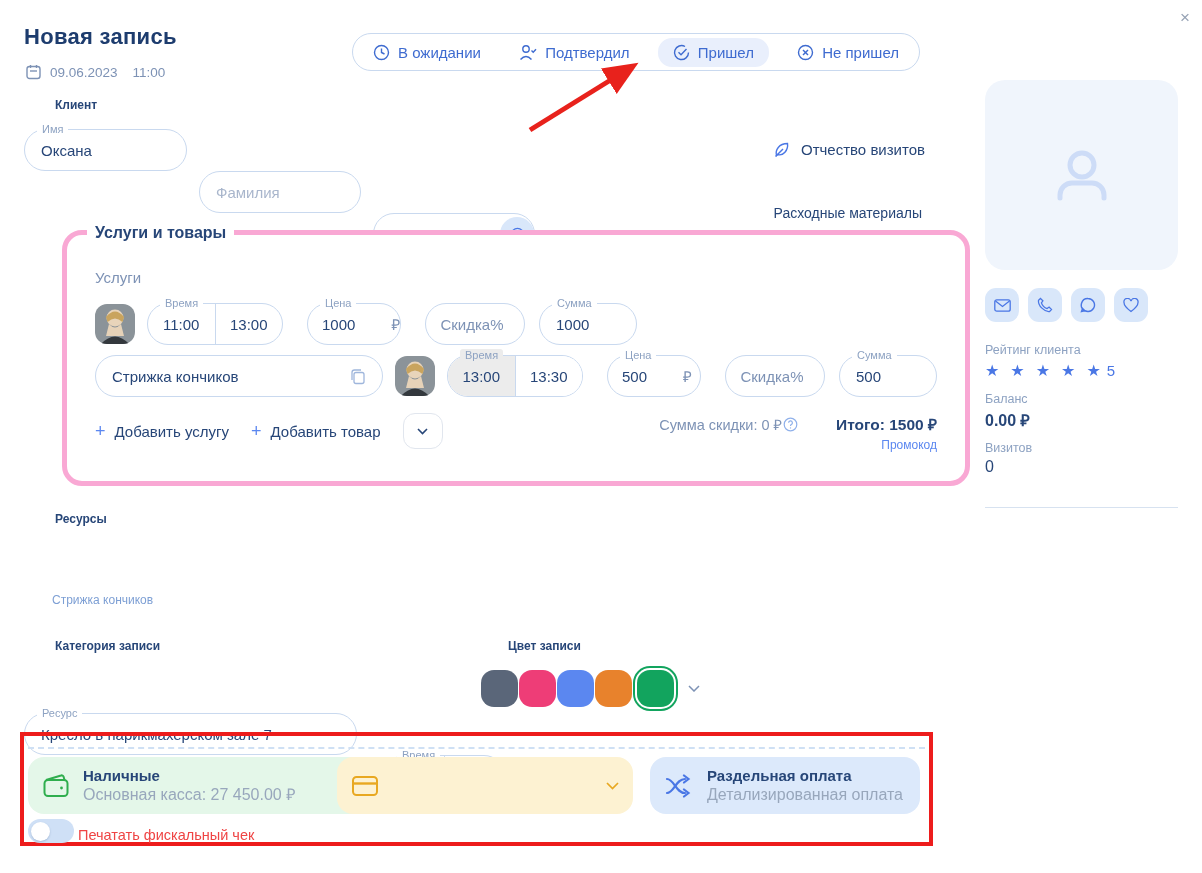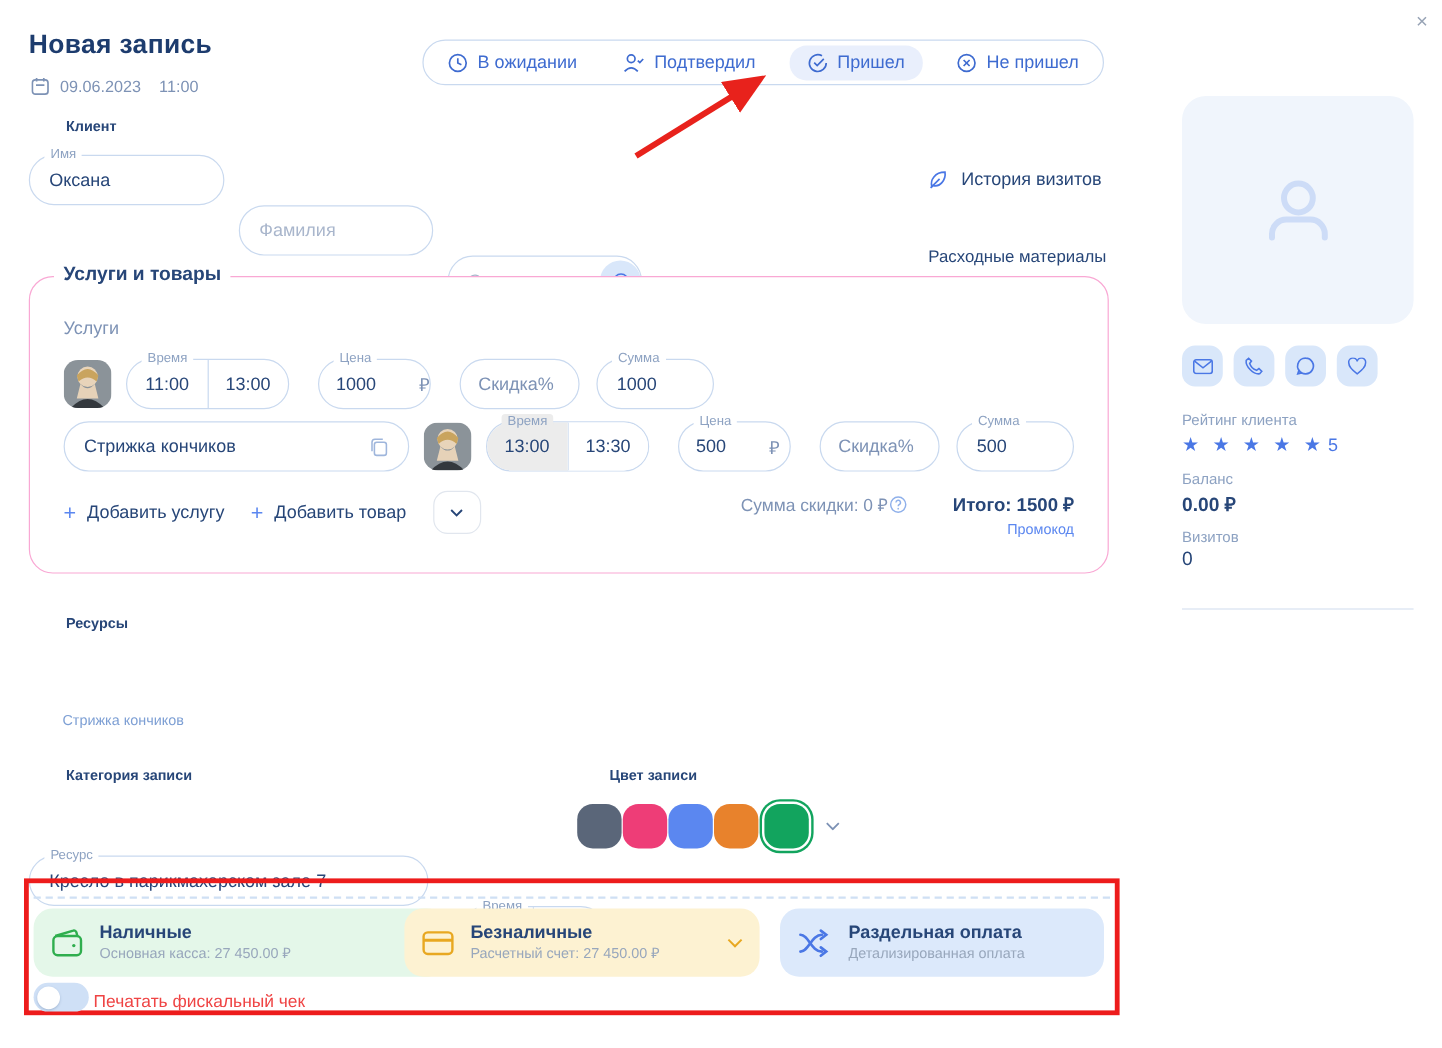--- a/index.html
+++ b/index.html
@@ -52,21 +52,21 @@
   .flag-seg{width:46px;height:40px;background:#d9e7fa;display:flex;align-items:center;justify-content:center;flex:none;border-radius:20px 0 0 20px;}
   .flag-ru{width:21px;height:15px;border-radius:2.5px;overflow:hidden;display:flex;flex-direction:column;}
   .flag-ru i{flex:1;display:block;}
   .f-w{background:#f2f4f7;}.f-b{background:#1f44a8;}.f-r{background:#d23b2e;}
 
   .link-row{display:flex;align-items:center;gap:9px;font-size:15px;color:#274678;cursor:default;white-space:nowrap;}
   .plain-link{font-size:14px;color:#274678;}
 
   
   .fieldset{
-    border:1px solid #f9a8d4;border-radius:20px;position:absolute;background:#fff;
+    border:5px solid #f9a8d4;border-radius:20px;position:absolute;background:#fff;margin-left:38px;
   }
   .fieldset-legend{
     position:absolute;top:-11px;left:20px;background:#fff;padding:0 8px;
     font-size:16px;font-weight:600;color:#274678;white-space:nowrap;
   }
   .sub-label{font-size:15px;color:#7d92b5;}
   .svc-row{display:flex;align-items:center;margin-bottom:10px;}
   .name-field{width:288px;flex:none;margin-right:12px;}
   .avatar40{width:40px;height:40px;border-radius:12px;overflow:hidden;flex:none;margin-right:12px;}
   .time-field{width:136px;flex:none;margin-right:24px;padding:0;}
@@ -105,21 +105,21 @@
   .dashed-sep{border-top:2px dashed #cfe0f4;height:0;}
   .pay-card{
     height:57px;border-radius:16px;display:flex;align-items:center;
     padding:0 14px;box-sizing:border-box;gap:13px;
   }
   .pay-green{background:#e4f7e9;}
   .pay-yellow{background:#fdf2d2;}
   .pay-blue{background:#dce9fb;}
   .pay-texts{display:flex;flex-direction:column;gap:2px;}
   .pay-title{font-size:15px;font-weight:600;color:#274678;line-height:1.15;}
-  .pay-sub{font-size:12px;color:#98a7bc;line-height:1.15;white-space:nowrap;}
+  .pay-sub{font-size:16px;color:#98a7bc;line-height:1.15;white-space:nowrap;}
   .pay-chev{margin-left:auto;}
 
   .toggle{
     width:46px;height:24px;border-radius:12px;background:#cfe0f6;position:relative;flex:none;
   }
   .toggle .knob{
     position:absolute;left:3px;top:2.5px;width:19px;height:19px;border-radius:50%;
     background:#fff;box-shadow:0 1px 2px rgba(40,70,120,.25);
   }
   .toggle-row{display:flex;align-items:flex-end;gap:4px;font-size:14.5px;color:#ef4444;}
@@ -243,21 +243,21 @@
   <span class="val" style="margin-left:14px;">+7 (145) 236-85-21</span>
 </div>
 
 <div class="abs link-row" style="left:773px;top:140px;">
   <span>
     <svg width="19" height="19" viewBox="0 0 19 19" fill="none" stroke="#4a77e5" stroke-width="1.4">
       <path d="M3.5 15.5 C2 10 6 3.5 14.5 3.5 C15.5 10 10 16.5 4.5 14.5 Z"></path>
       <line x1="2.5" y1="16.5" x2="10" y2="9"></line>
     </svg>
   </span>
-  <span>История визитов</span>
+  <span>Отчество визитов</span>
 </div>
 
 <div class="abs plain-link" style="left:600px;top:205px;width:322px;text-align:right;">Расходные материалы</div>
 
 <div class="fieldset" style="left:24px;top:230px;width:898px;height:246px;">
   <span class="fieldset-legend">Услуги и товары</span>
 
   <div class="abs sub-label" style="left:28px;top:34px;">Услуги</div>
 
   <div class="abs" style="left:28px;top:68px;width:842px;">
@@ -416,24 +416,20 @@
   <svg class="pay-chev" width="13" height="8" viewBox="0 0 13 8" fill="none" stroke="#2fae4e" stroke-width="1.7">
       <polyline points="1,1 6.5,6.5 12,1"></polyline>
     </svg>
 </div>
 
 <div class="abs pay-card pay-yellow" style="left:337px;top:757px;width:296px;">
   <svg width="28" height="24" viewBox="0 0 28 24" fill="none" stroke="#e8a821" stroke-width="2">
     <rect x="2" y="3" width="24" height="18" rx="3.5"></rect>
     <line x1="2" y1="9.5" x2="26" y2="9.5" stroke-width="2.4"></line>
   </svg>
-  <div class="pay-texts">
-    <span class="pay-title">Безналичные</span>
-    <span class="pay-sub">Расчетный счет: 27 450.00 ₽</span>
-  </div>
   <svg class="pay-chev" width="13" height="8" viewBox="0 0 13 8" fill="none" stroke="#e8a821" stroke-width="1.7">
       <polyline points="1,1 6.5,6.5 12,1"></polyline>
     </svg>
 </div>
 
 <div class="abs pay-card pay-blue" style="left:650px;top:757px;width:270px;">
   <svg width="30" height="24" viewBox="0 0 30 24" fill="none" stroke="#4a77e5" stroke-width="2.2" stroke-linecap="round">
     <path d="M3 5 C10 5 12 19 21 19"></path>
     <path d="M3 19 C10 19 12 5 21 5"></path>
     <polyline points="20,1.5 24.5,5 20,8.5" fill="none"></polyline>

